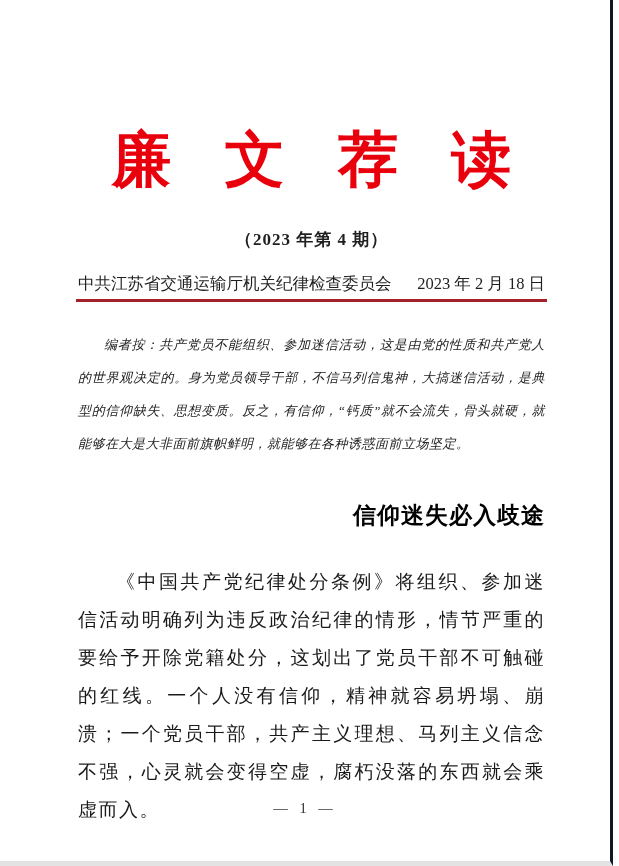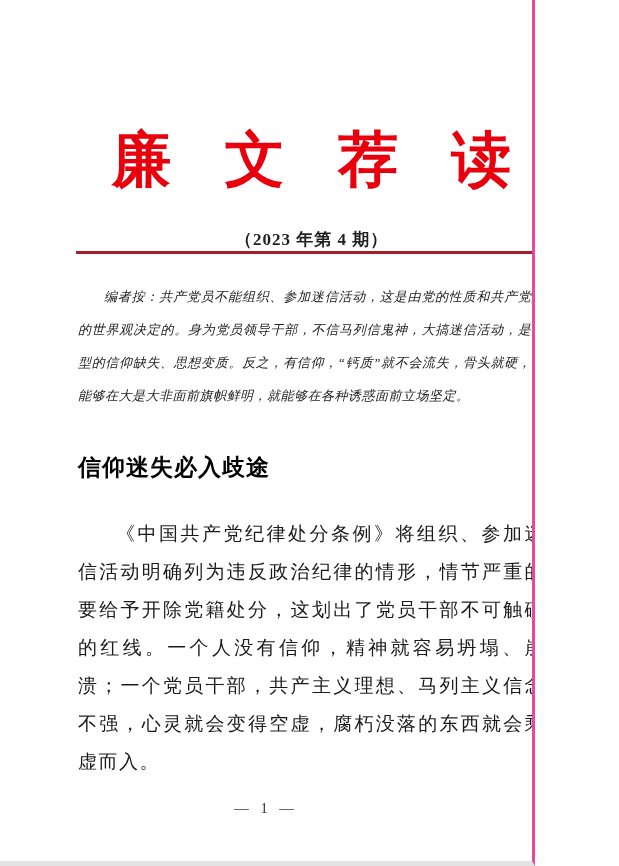--- a/index.html
+++ b/index.html
@@ -1,22 +1,22 @@
 <!DOCTYPE html>
 <html><head>
 <meta charset="utf-8">
 <style>
   html, body { margin: 0; padding: 0; background: #ffffff; }
   .page {
     position: relative;
-    width: 535px;
+    width: 613px;
     height: 866px;
     background: #ffffff;
     box-sizing: border-box;
-    border-right: 3px solid #ec4899;
+    border-right: 3px solid #0f172a;
     border-bottom: 5px solid #e3e3e3;
     overflow: hidden;
     font-family: "Liberation Serif", serif;
     color: #1f1f1f;
   }
   .content {
     position: absolute;
     left: 78px;
     top: 0;
     width: 467px;
@@ -64,21 +64,21 @@
     line-height: 33px;
     text-align: justify;
     text-indent: 2em;
     font-style: italic;
     letter-spacing: 0.5px;
     color: #222222;
   }
   .article-heading {
     margin: 0;
     margin-top: 40px;
-    text-align: left;
+    text-align: right;
     font-size: 23px;
     font-weight: bold;
     color: #000000;
     letter-spacing: 1px;
     font-family: "Liberation Sans", sans-serif;
   }
   .article-paragraph {
     margin: 0;
     margin-top: 32px;
     font-size: 19px;
@@ -102,20 +102,24 @@
 </head>
 <body>
 
 <div class="page">
   <div class="content">
 
     <h1 class="doc-title">廉 文 荐 读</h1>
 
     <div class="issue-label">（2023 年第 4 期）</div>
 
+    <div class="masthead-row">
+      <span>中共江苏省交通运输厅机关纪律检查委员会</span>
+      <span>2023 年 2 月 18 日</span>
+    </div>
 
     <div class="red-rule"></div>
 
     <p class="editor-note">编者按：共产党员不能组织、参加迷信活动，这是由党的性质和共产党人的世界观决定的。身为党员领导干部，不信马列信鬼神，大搞迷信活动，是典型的信仰缺失、思想变质。反之，有信仰，“钙质”就不会流失，骨头就硬，就能够在大是大非面前旗帜鲜明，就能够在各种诱惑面前立场坚定。</p>
 
     <h2 class="article-heading">信仰迷失必入歧途</h2>
 
     <p class="article-paragraph">《中国共产党纪律处分条例》将组织、参加迷信活动明确列为违反政治纪律的情形，情节严重的要给予开除党籍处分，这划出了党员干部不可触碰的红线。一个人没有信仰，精神就容易坍塌、崩溃；一个党员干部，共产主义理想、马列主义信念不强，心灵就会变得空虚，腐朽没落的东西就会乘虚而入。</p>
 
   </div>

